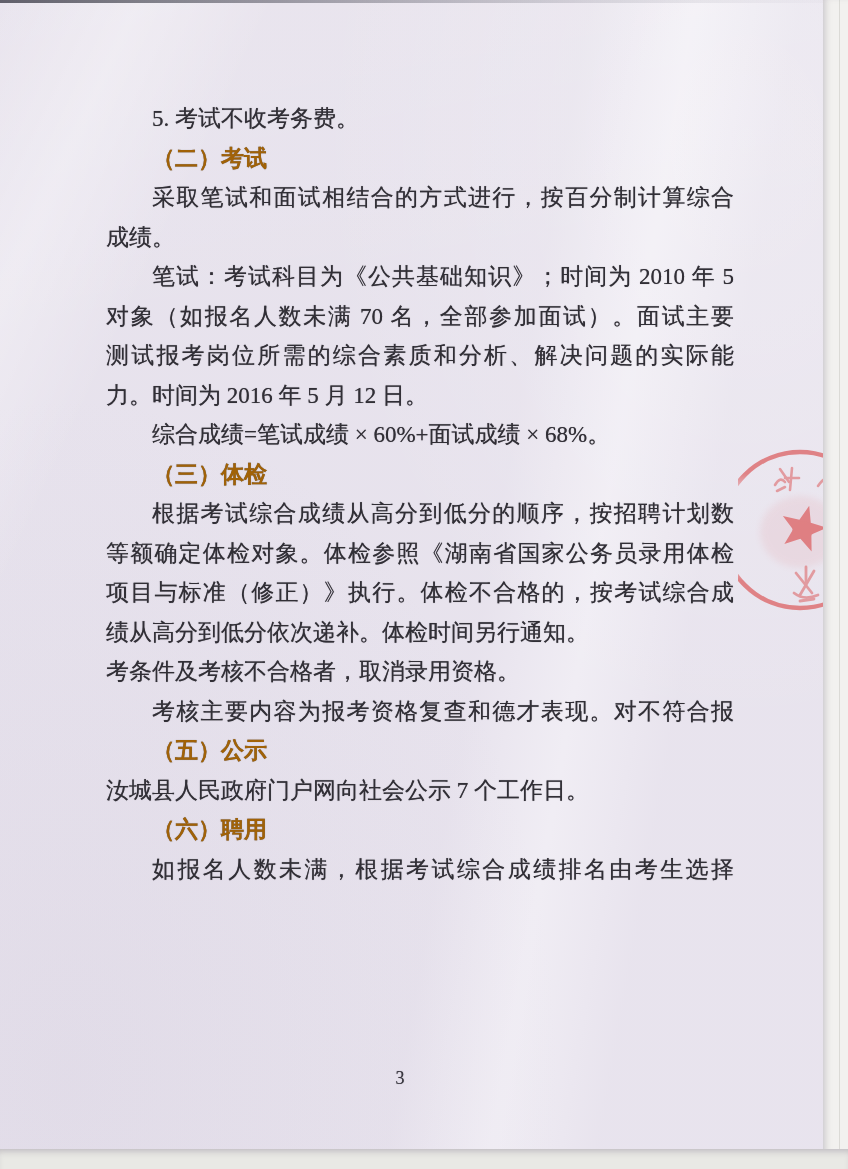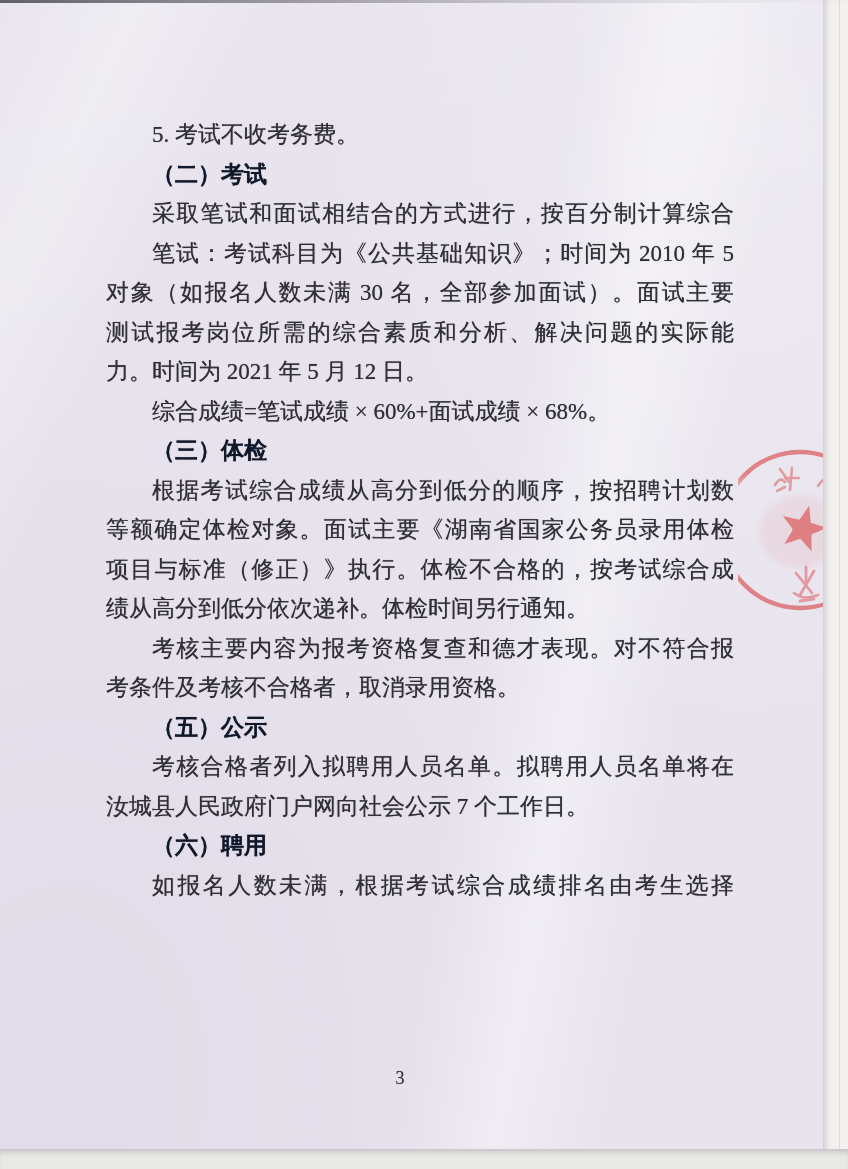--- a/index.html
+++ b/index.html
@@ -46,34 +46,33 @@
     position:absolute;left:0;bottom:0;width:100%;height:20px;
     background:var(--scanbg);
     box-shadow:inset 0 6px 7px -4px rgba(112,102,124,.38);
   }
   
   .doc-body{
     position:absolute;left:106px;top:99px;width:628px;
     color:var(--ink);
     font-size:23px;
     text-shadow:0 0 0.7px rgba(49,47,55,.75);
-    margin-top:16px;
   }
   .line{
     height:39.5px;line-height:39.5px;
     white-space:nowrap;
     letter-spacing:0px;
   }
   .line.fill{
     white-space:normal;
     text-align:justify;
     text-align-last:justify;
   }
   .line.indent{ text-indent:46px; }
-  .line.heading{ font-weight:700; color:#0f172a; }
+  .line.heading{ font-weight:700; color:#a16207; }
   
   .page-number{
     position:absolute;left:380px;top:1066px;width:40px;
     text-align:center;
     font-size:18px;line-height:24px;
     color:#3a3840;
     text-shadow:0 0 0.7px rgba(58,56,64,.7);
   }
   
   .stamp{
@@ -99,34 +98,34 @@
 <body>
 
 <div>
 
   <div class="paper-texture"></div>
 
   <div class="doc-body">
       <div class="line indent">5. 考试不收考务费。</div>
       <div class="line indent heading">（二）考试</div>
       <div class="line indent fill">采取笔试和面试相结合的方式进行，按百分制计算综合</div>
+      <div class="line">成绩。</div>
       <div class="line indent fill">笔试：考试科目为《公共基础知识》；时间为 2010 年 5</div>
-      <div class="line fill">对象（如报名人数未满 30 名，全部参加面试）。面试主要</div>
+      <div class="line fill">对象（如报名人数未满 70 名，全部参加面试）。面试主要</div>
       <div class="line fill">测试报考岗位所需的综合素质和分析、解决问题的实际能</div>
-      <div class="line">力。时间为 2021 年 5 月 12 日。</div>
+      <div class="line">力。时间为 2016 年 5 月 12 日。</div>
       <div class="line indent">综合成绩=笔试成绩 × 60%+面试成绩 × 68%。</div>
       <div class="line indent heading">（三）体检</div>
       <div class="line indent fill">根据考试综合成绩从高分到低分的顺序，按招聘计划数</div>
-      <div class="line fill">等额确定体检对象。面试主要《湖南省国家公务员录用体检</div>
+      <div class="line fill">等额确定体检对象。体检参照《湖南省国家公务员录用体检</div>
       <div class="line fill">项目与标准（修正）》执行。体检不合格的，按考试综合成</div>
       <div class="line">绩从高分到低分依次递补。体检时间另行通知。</div>
+      <div class="line">考条件及考核不合格者，取消录用资格。</div>
       <div class="line indent fill">考核主要内容为报考资格复查和德才表现。对不符合报</div>
-      <div class="line">考条件及考核不合格者，取消录用资格。</div>
       <div class="line indent heading">（五）公示</div>
-      <div class="line indent fill">考核合格者列入拟聘用人员名单。拟聘用人员名单将在</div>
       <div class="line">汝城县人民政府门户网向社会公示 7 个工作日。</div>
       <div class="line indent heading">（六）聘用</div>
       <div class="line indent fill">如报名人数未满，根据考试综合成绩排名由考生选择</div>
     </div>
 
   <div class="stamp">
     <svg class="seal-blotch" width="84" height="80" viewBox="0 0 84 80">
       <ellipse cx="42" cy="40" rx="40" ry="36" fill="var(--stamp)"></ellipse>
     </svg>
     <svg class="seal-ring" width="110" height="190" viewBox="0 0 110 190">

